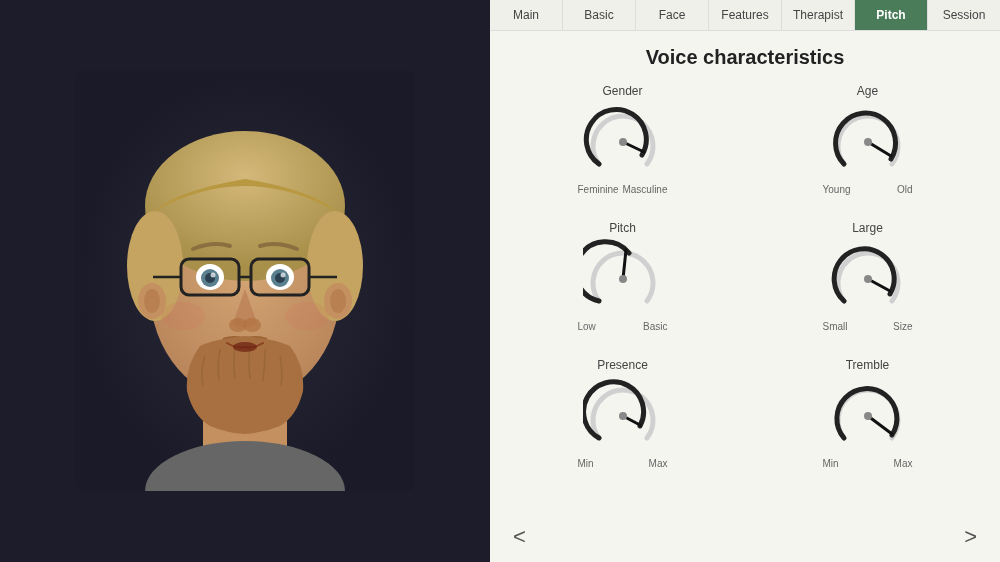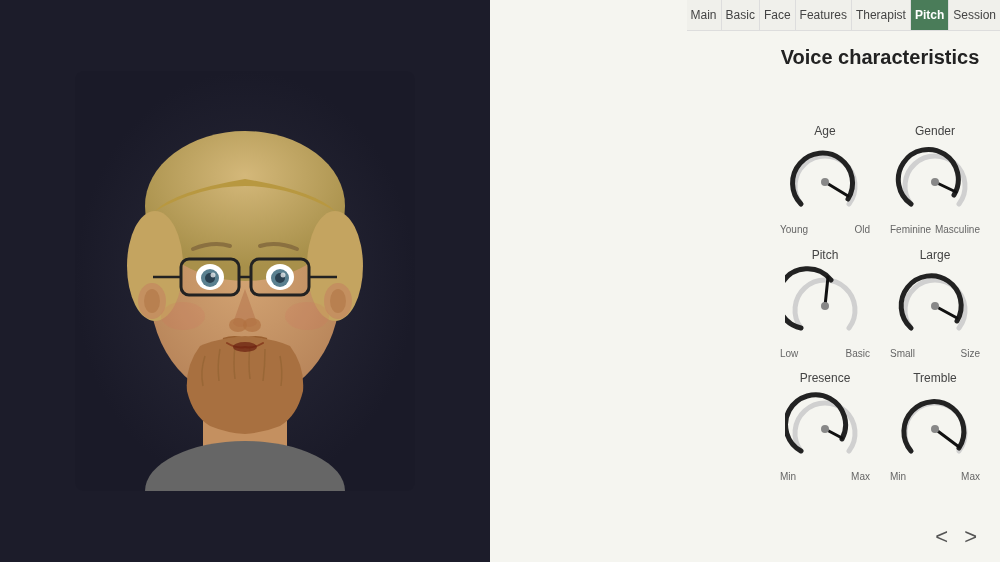--- a/index.html
+++ b/index.html
@@ -41,21 +41,20 @@
     }
 
     
     .right-panel {
       width: 510px;
       height: 562px;
       background: #f5f5f0;
       display: flex;
       flex-direction: column;
       overflow: hidden;
-      align-items: flex-end;
     }
 
     
     .tab-bar {
       display: flex;
       flex-direction: row;
       background: #f0f0eb;
       border-bottom: 1px solid #ddd;
       flex-shrink: 0;
     }
@@ -77,21 +76,20 @@
       font-weight: 600;
     }
 
     
     .content-area {
       flex: 1;
       display: flex;
       flex-direction: column;
       padding: 15px 20px 10px 20px;
       overflow: hidden;
-      gap: 40px;
     }
 
     .page-title {
       text-align: center;
       font-size: 20px;
       font-weight: 700;
       color: #222;
       margin-bottom: 15px;
     }
 
@@ -282,52 +280,52 @@
     <div class="tab active">Pitch</div>
     <div class="tab">Session</div>
   </div>
 
   <div class="content-area">
     <div class="page-title">Voice characteristics</div>
 
     <div class="knobs-grid">
 
       <div class="knob-group">
+        <div class="knob-label-top">Gender</div>
+        <div class="knob-wrapper">
+          <svg class="knob-svg" viewBox="0 0 80 80" xmlns="http://www.w3.org/2000/svg">
+
+            <path d="M 16 62 A 30 30 0 1 1 64 62" stroke="#d0d0d0" stroke-width="5" fill="none" stroke-linecap="round"></path>
+
+            <path d="M 16 62 A 30 30 0 1 1 59 53" stroke="#222" stroke-width="5" fill="none" stroke-linecap="round"></path>
+
+            <line x1="40" y1="40" x2="61" y2="50" stroke="#111" stroke-width="3" stroke-linecap="round"></line>
+            <circle cx="40" cy="40" r="4" fill="#888"></circle>
+          </svg>
+        </div>
+        <div class="knob-labels">
+          <span class="knob-label-min">Feminine</span>
+          <span class="knob-label-max">Masculine</span>
+        </div>
+      </div>
+
+      <div class="knob-group">
         <div class="knob-label-top">Age</div>
         <div class="knob-wrapper">
           <svg class="knob-svg" viewBox="0 0 80 80" xmlns="http://www.w3.org/2000/svg">
             <path d="M 16 62 A 30 30 0 1 1 64 62" stroke="#d0d0d0" stroke-width="5" fill="none" stroke-linecap="round"></path>
 
             <path d="M 16 62 A 30 30 0 1 1 63 57" stroke="#222" stroke-width="5" fill="none" stroke-linecap="round"></path>
             <line x1="40" y1="40" x2="63" y2="54" stroke="#111" stroke-width="3" stroke-linecap="round"></line>
             <circle cx="40" cy="40" r="4" fill="#888"></circle>
           </svg>
         </div>
         <div class="knob-labels">
           <span class="knob-label-min">Young</span>
           <span class="knob-label-max">Old</span>
-        </div>
-      </div>
-
-      <div class="knob-group">
-        <div class="knob-label-top">Gender</div>
-        <div class="knob-wrapper">
-          <svg class="knob-svg" viewBox="0 0 80 80" xmlns="http://www.w3.org/2000/svg">
-
-            <path d="M 16 62 A 30 30 0 1 1 64 62" stroke="#d0d0d0" stroke-width="5" fill="none" stroke-linecap="round"></path>
-
-            <path d="M 16 62 A 30 30 0 1 1 59 53" stroke="#222" stroke-width="5" fill="none" stroke-linecap="round"></path>
-
-            <line x1="40" y1="40" x2="61" y2="50" stroke="#111" stroke-width="3" stroke-linecap="round"></line>
-            <circle cx="40" cy="40" r="4" fill="#888"></circle>
-          </svg>
-        </div>
-        <div class="knob-labels">
-          <span class="knob-label-min">Feminine</span>
-          <span class="knob-label-max">Masculine</span>
         </div>
       </div>
 
       <div class="knob-group">
         <div class="knob-label-top">Pitch</div>
         <div class="knob-wrapper">
           <svg class="knob-svg" viewBox="0 0 80 80" xmlns="http://www.w3.org/2000/svg">
             <path d="M 16 62 A 30 30 0 1 1 64 62" stroke="#d0d0d0" stroke-width="5" fill="none" stroke-linecap="round"></path>
 
             <path d="M 16 62 A 30 30 0 1 1 46 14" stroke="#222" stroke-width="5" fill="none" stroke-linecap="round"></path>

